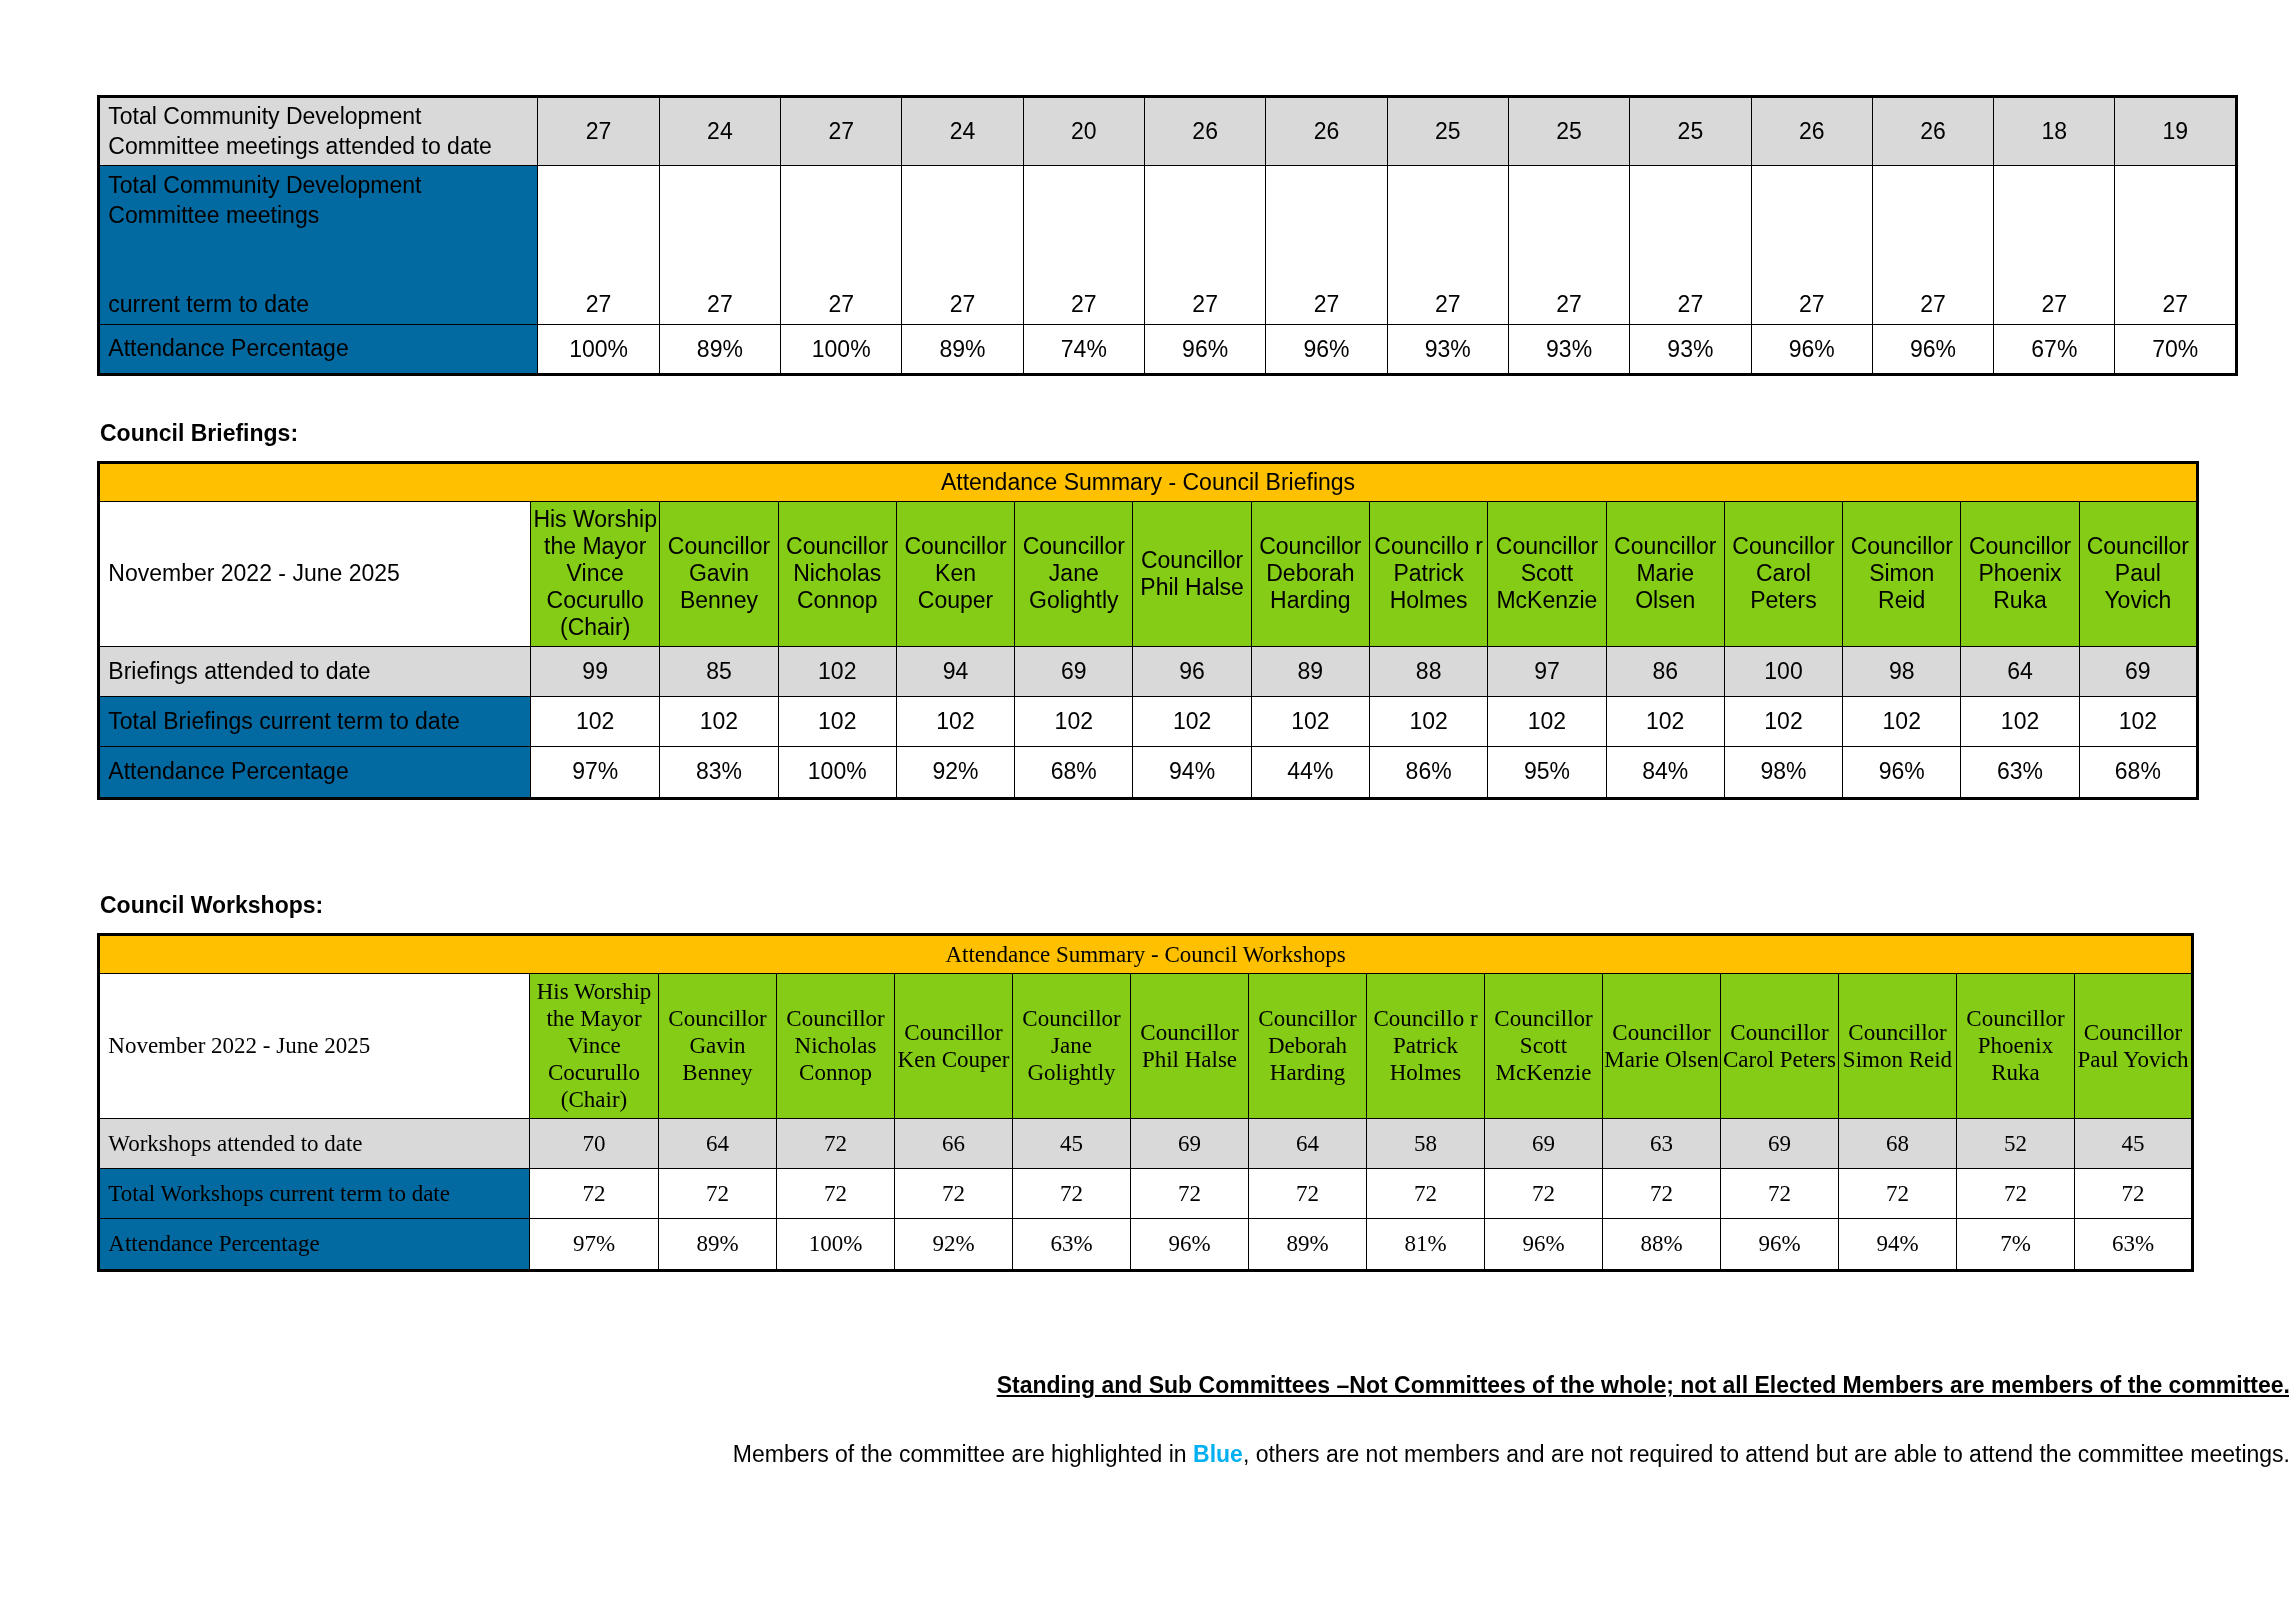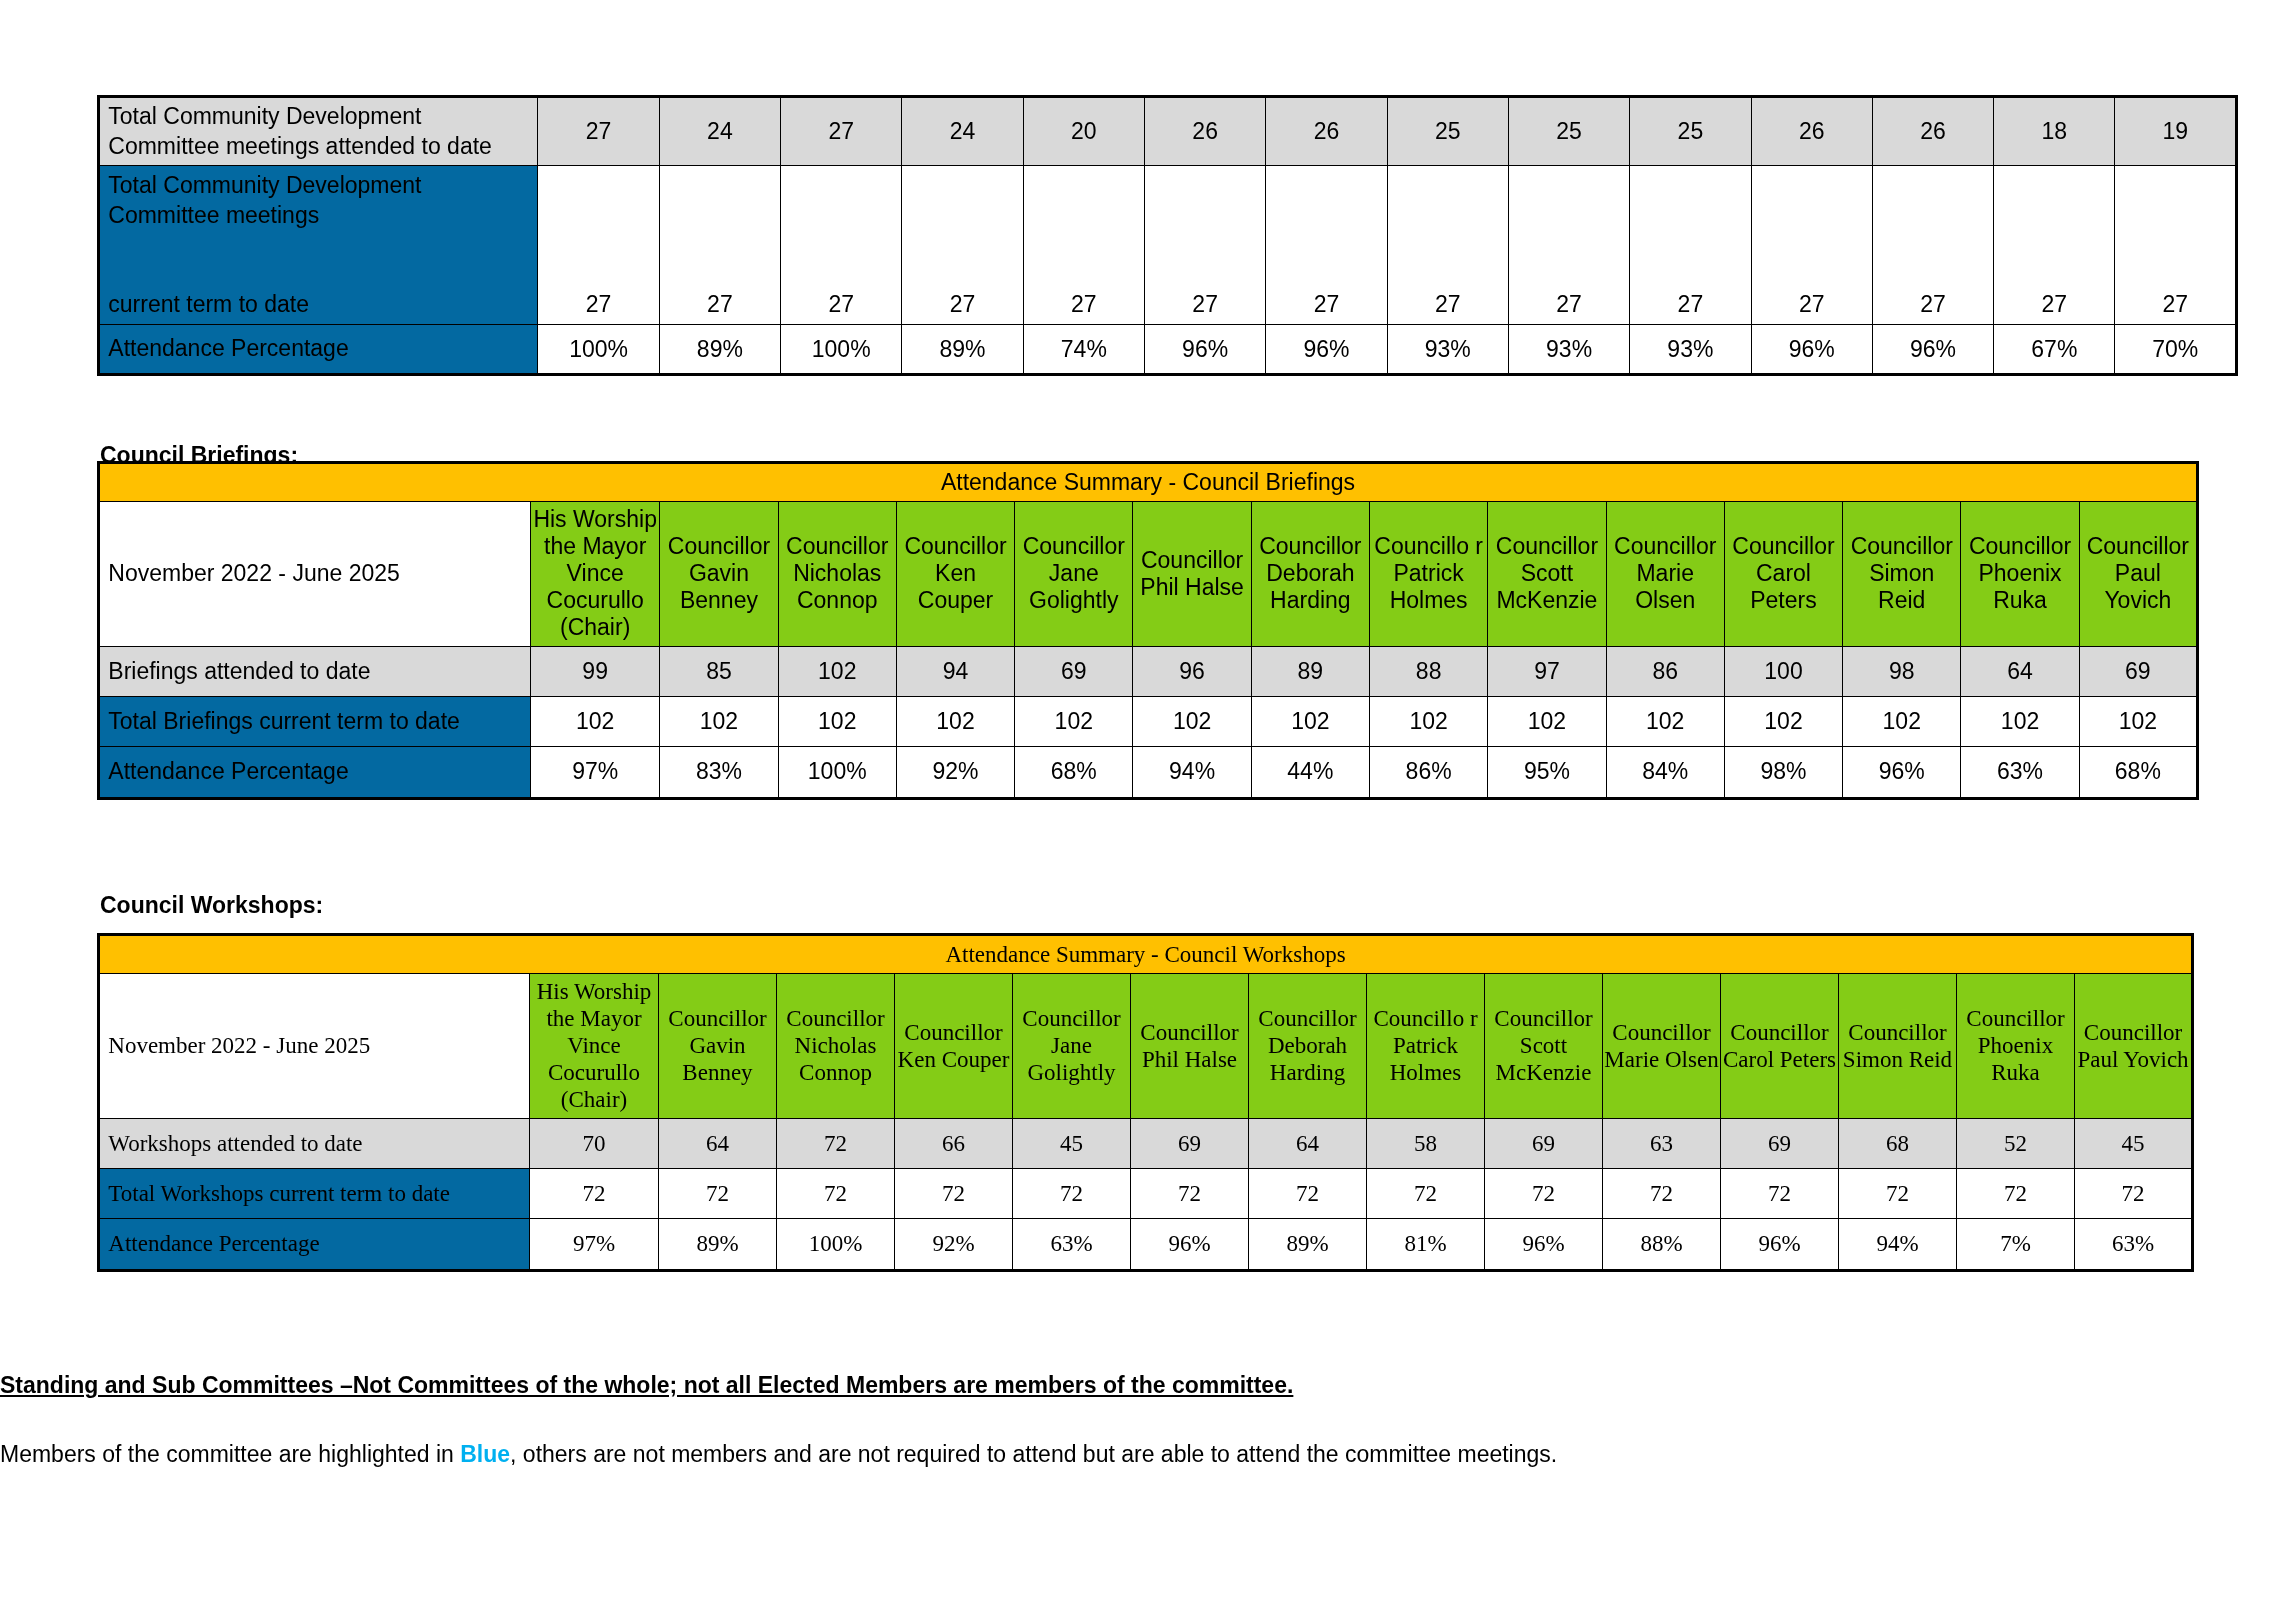--- a/index.html
+++ b/index.html
@@ -69,21 +69,21 @@
   #tbl-cd .r2 .lbl { vertical-align: top; padding-top: 4.6px !important; }
 
   
   .caption {
     position: absolute;
     font-size: 23px;
     font-weight: bold;
     color: #000;
     white-space: nowrap;
   }
-  #cap-briefings { left: 100px; top: 420px; margin-top: 22px; }
+  #cap-briefings { left: 100px; top: 420px; }
   #cap-workshops { left: 100px; top: 892px; }
 
   
   .banner td {
     background: #ffc000;
     border-left: none !important;
     border-right: none !important;
     border-top: none !important;
     border-bottom: none !important;
     height: 37px;
@@ -125,21 +125,21 @@
     top: 933px;
     width: 1738px;
     font-family: Liberation Serif, serif;
   }
   #tbl-brief .hdr td, #tbl-work .hdr td { height: 140px; }
   #tbl-brief .drow td, #tbl-work .drow td { height: 42px; }
 
   
   .note {
     position: absolute;
-    text-align: left;
+    text-align: right;
     width: 2290px;
     left: 0;
     font-size: 23px;
     color: #000;
   }
   #note-1 {
     top: 1372px;
     font-weight: bold;
     text-decoration: underline;
   }

